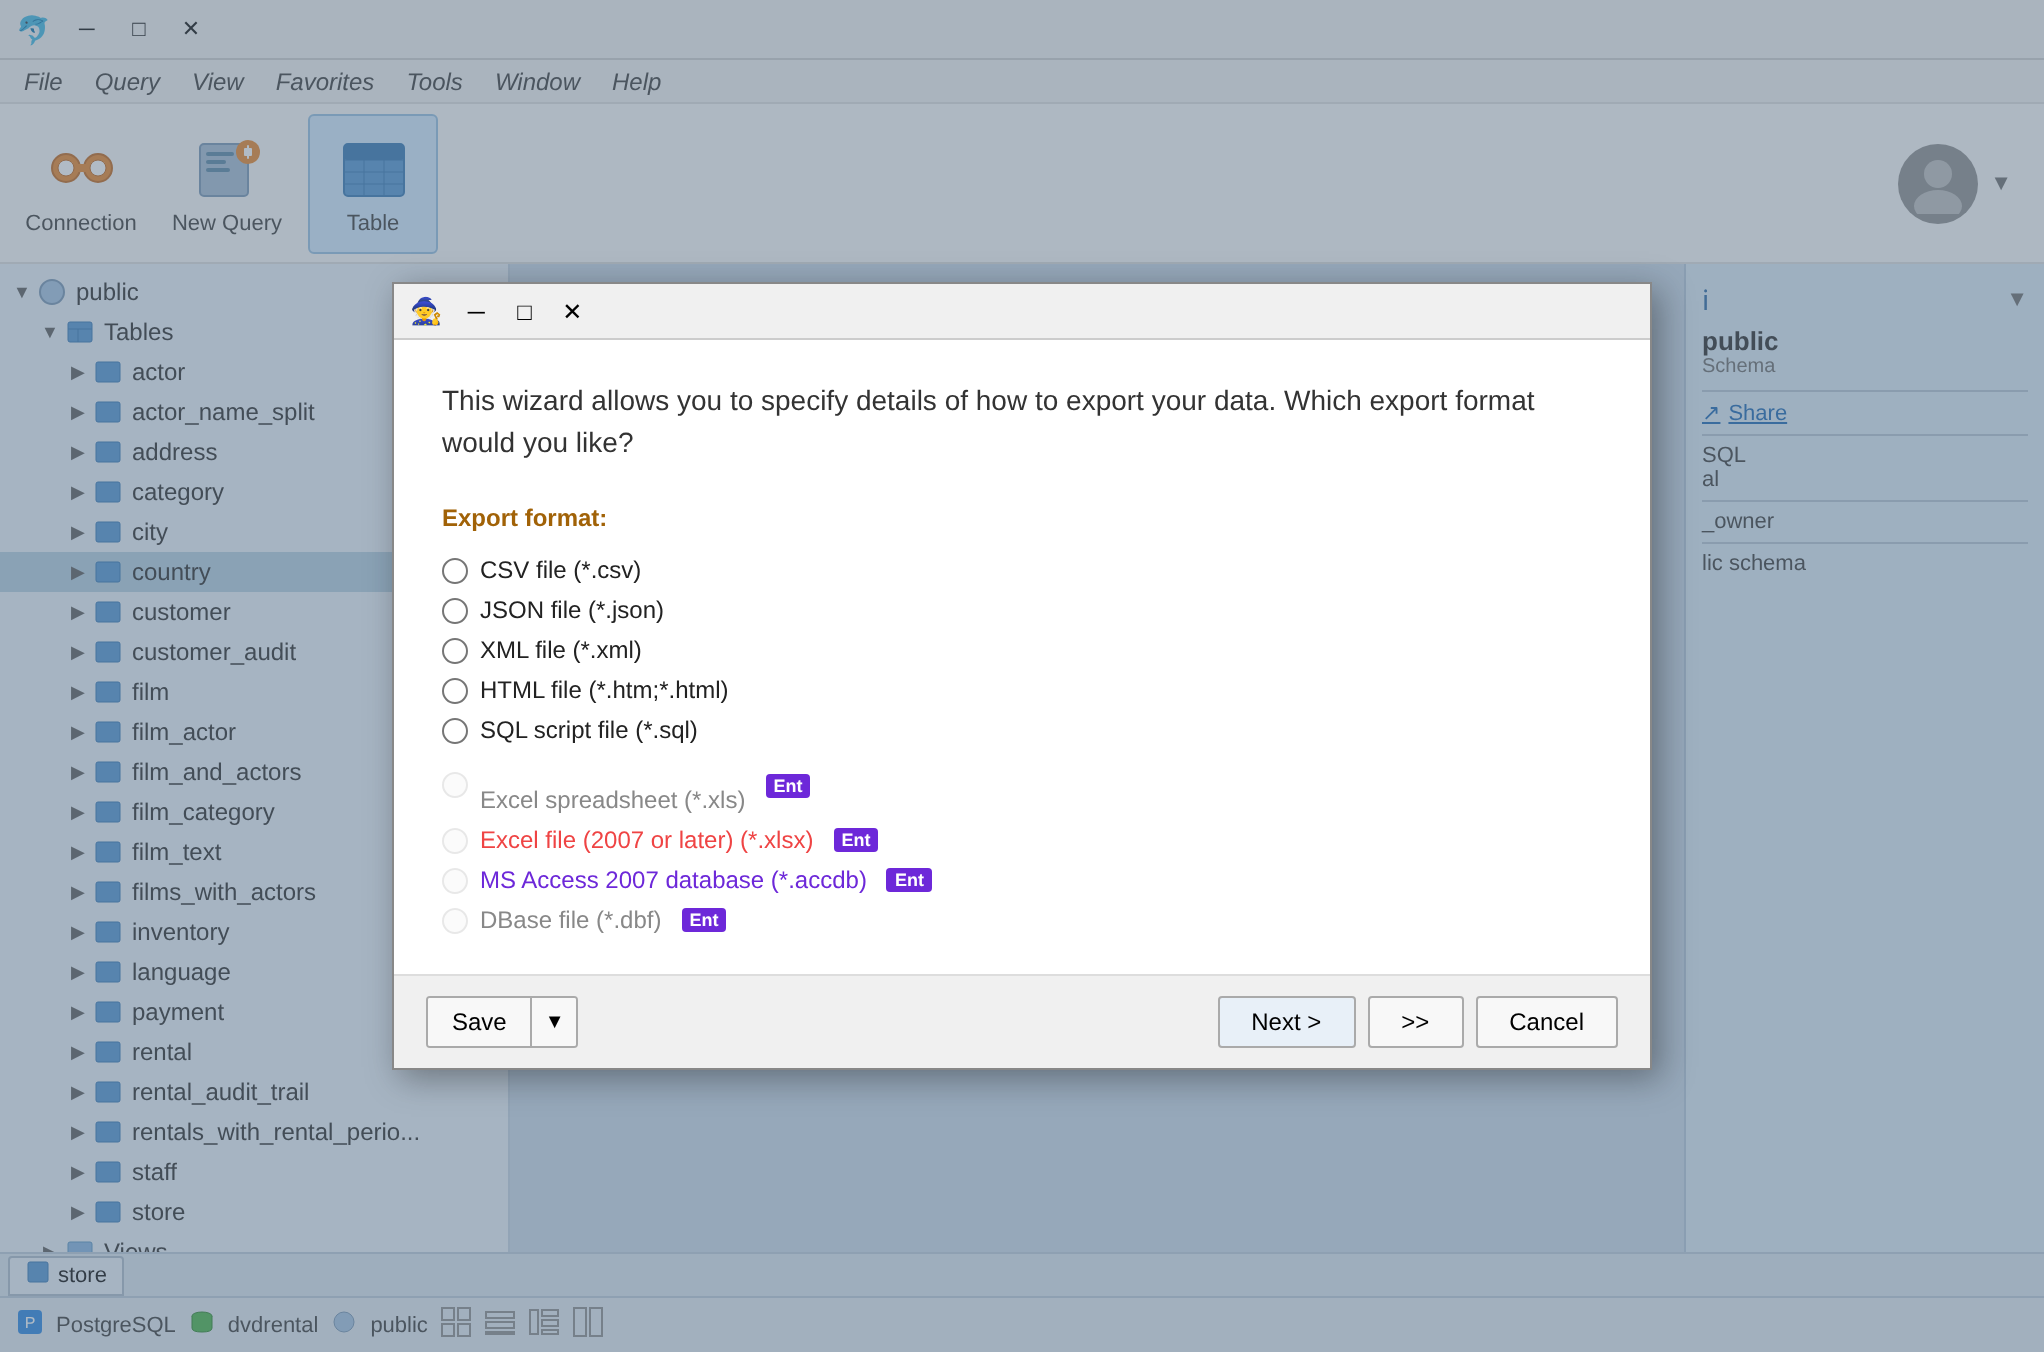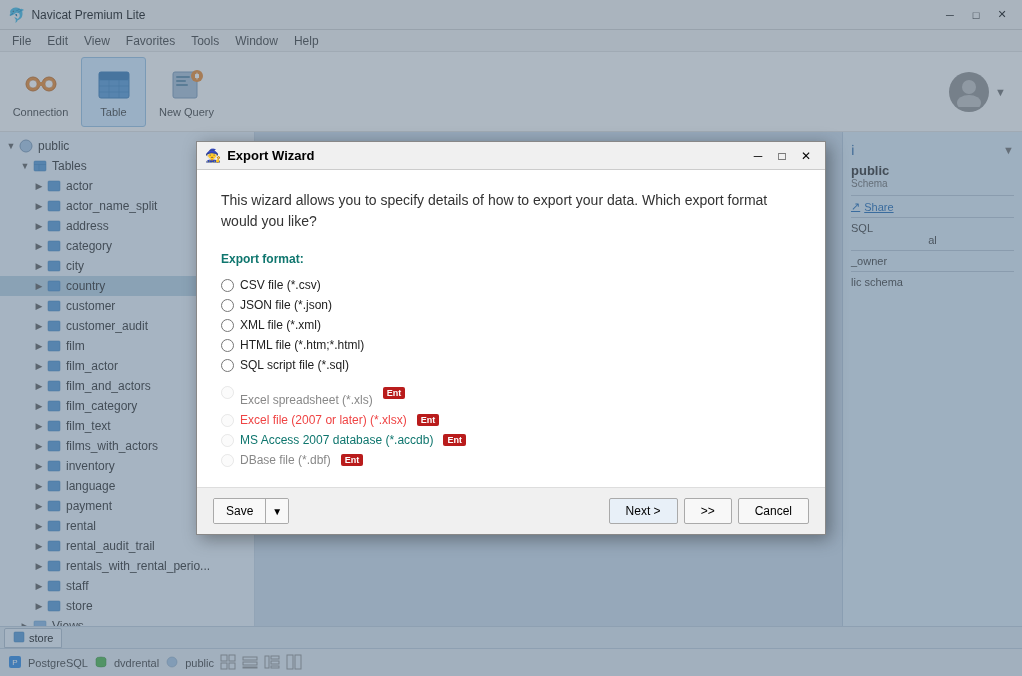--- a/index.html
+++ b/index.html
@@ -28,20 +28,21 @@
       display: flex;
       align-items: center;
       border-bottom: 1px solid #ddd;
       padding: 0 4px;
     }
     .menubar-item {
       padding: 2px 8px;
       cursor: pointer;
       font-size: 12px;
       color: #333;
+      font-style: italic;
     }
 
     
     .toolbar {
       background: #f8f8f8;
       height: 80px;
       display: flex;
       align-items: center;
       padding: 0 8px;
       border-bottom: 1px solid #ddd;
@@ -130,21 +131,21 @@
       padding: 20px 24px;
     }
     .modal-intro {
       font-size: 14px;
       color: #333;
       margin-bottom: 20px;
       line-height: 1.5;
     }
     .export-format-label {
       font-size: 12px;
-      color: #0f766e;
+      color: #a16207;
       margin-bottom: 12px;
       font-weight: bold;
     }
     .format-options {
       display: flex;
       flex-direction: column;
       gap: 6px;
     }
     .format-option {
       display: flex;
@@ -155,21 +156,21 @@
     .format-option input[type="radio"] {
       cursor: pointer;
       accent-color: #e88000;
     }
     .format-option label {
       font-size: 12px;
       color: #222;
       cursor: pointer;
     }
     .ent-badge {
-      background: #b91c1c;
+      background: #6d28d9;
       color: white;
       font-size: 9px;
       font-weight: bold;
       padding: 1px 4px;
       border-radius: 2px;
       margin-left: 4px;
     }
     .format-option.disabled label { color: #999; }
     .format-option.disabled input { opacity: 0.5; }
 
@@ -239,83 +240,82 @@
       color: white; font-size: 18px;
     }
   </style>
 </head>
 <body>
 
 <div style="position:relative; width:1022px; height:676px; overflow:hidden;">
 
   <div class="app-titlebar">
     <span style="margin-right:6px; font-size:14px;">🐬</span>
-    <span style="flex:1; font-size:12px;">Navicat Premium Lite</span>
     <div class="app-titlebar-controls">
       <button class="titlebar-btn">─</button>
       <button class="titlebar-btn">□</button>
       <button class="titlebar-btn close">✕</button>
     </div>
   </div>
 
   <div class="menubar">
     <span class="menubar-item">File</span>
-    <span class="menubar-item">Edit</span>
+    <span class="menubar-item">Query</span>
     <span class="menubar-item">View</span>
     <span class="menubar-item">Favorites</span>
     <span class="menubar-item">Tools</span>
     <span class="menubar-item">Window</span>
     <span class="menubar-item">Help</span>
   </div>
 
   <div class="toolbar">
 
     <button class="toolbar-btn">
       <div class="toolbar-icon">
         <svg width="36" height="36" viewBox="0 0 36 36">
           <circle cx="10" cy="18" r="7" fill="#e88020" stroke="#c06010" stroke-width="1"></circle>
           <circle cx="26" cy="18" r="7" fill="#e88020" stroke="#c06010" stroke-width="1"></circle>
           <rect x="9" y="16" width="18" height="4" fill="#e88020"></rect>
           <circle cx="10" cy="18" r="4" fill="#fff" stroke="#c06010" stroke-width="0.5"></circle>
           <circle cx="26" cy="18" r="4" fill="#fff" stroke="#c06010" stroke-width="0.5"></circle>
         </svg>
       </div>
       <span>Connection</span>
+    </button>
+
+    <button class="toolbar-btn">
+      <div class="toolbar-icon">
+        <svg width="36" height="36" viewBox="0 0 36 36">
+          <rect x="4" y="6" width="24" height="26" rx="2" fill="#a0b8d0" stroke="#7090b0" stroke-width="1"></rect>
+          <rect x="7" y="10" width="14" height="2" rx="1" fill="#5080a0"></rect>
+          <rect x="7" y="14" width="10" height="2" rx="1" fill="#5080a0"></rect>
+          <rect x="7" y="18" width="12" height="2" rx="1" fill="#5080a0"></rect>
+          <circle cx="28" cy="10" r="6" fill="#e88020"></circle>
+          <rect x="26" y="8" width="4" height="4" rx="0.5" fill="white"></rect>
+          <rect x="27.5" y="6.5" width="1" height="7" rx="0.5" fill="white"></rect>
+        </svg>
+      </div>
+      <span>New Query</span>
     </button>
 
     <button class="toolbar-btn active">
       <div class="toolbar-icon">
         <svg width="36" height="36" viewBox="0 0 36 36">
           <rect x="3" y="6" width="30" height="26" rx="2" fill="#4a90d0" stroke="#2a70b0" stroke-width="1"></rect>
           <rect x="3" y="6" width="30" height="8" rx="2" fill="#2a70b0"></rect>
           <line x1="3" y1="14" x2="33" y2="14" stroke="#2a70b0" stroke-width="0.5"></line>
           <line x1="3" y1="20" x2="33" y2="20" stroke="#2a70b0" stroke-width="0.5"></line>
           <line x1="3" y1="26" x2="33" y2="26" stroke="#2a70b0" stroke-width="0.5"></line>
           <line x1="13" y1="14" x2="13" y2="32" stroke="#2a70b0" stroke-width="0.5"></line>
           <line x1="23" y1="14" x2="23" y2="32" stroke="#2a70b0" stroke-width="0.5"></line>
         </svg>
       </div>
       <span>Table</span>
     </button>
 
-    <button class="toolbar-btn">
-      <div class="toolbar-icon">
-        <svg width="36" height="36" viewBox="0 0 36 36">
-          <rect x="4" y="6" width="24" height="26" rx="2" fill="#a0b8d0" stroke="#7090b0" stroke-width="1"></rect>
-          <rect x="7" y="10" width="14" height="2" rx="1" fill="#5080a0"></rect>
-          <rect x="7" y="14" width="10" height="2" rx="1" fill="#5080a0"></rect>
-          <rect x="7" y="18" width="12" height="2" rx="1" fill="#5080a0"></rect>
-          <circle cx="28" cy="10" r="6" fill="#e88020"></circle>
-          <rect x="26" y="8" width="4" height="4" rx="0.5" fill="white"></rect>
-          <rect x="27.5" y="6.5" width="1" height="7" rx="0.5" fill="white"></rect>
-        </svg>
-      </div>
-      <span>New Query</span>
-    </button>
-
     <div style="flex:1; display:flex; justify-content:flex-end; align-items:center; padding-right:8px;">
       <div class="avatar">
         <svg width="30" height="30" viewBox="0 0 30 30">
           <circle cx="15" cy="10" r="7" fill="#bbb"></circle>
           <ellipse cx="15" cy="26" rx="12" ry="8" fill="#bbb"></ellipse>
         </svg>
       </div>
       <span style="margin-left:6px; font-size:11px; color:#666; cursor:pointer;">▼</span>
     </div>
   </div>
@@ -571,21 +571,21 @@
           </div>
           <div style="font-weight:bold; font-size:13px; color:#222;">public</div>
           <div style="color:#666; font-size:10px; margin-bottom:6px;">Schema</div>
           <hr style="border:none; border-top:1px solid #b0c0d0; margin:4px 0;">
           <div style="color:#1060b0; cursor:pointer; text-decoration:underline; font-size:11px; margin-bottom:4px; display:flex; align-items:center; gap:4px;">
             <span>↗</span>
             <span>Share</span>
           </div>
           <hr style="border:none; border-top:1px solid #b0c0d0; margin:4px 0;">
           <div style="color:#333;">SQL</div>
-          <div style="color:#333;text-align:center;">al</div>
+          <div style="color:#333;">al</div>
           <hr style="border:none; border-top:1px solid #b0c0d0; margin:4px 0;">
           <div style="color:#333;">_owner</div>
           <hr style="border:none; border-top:1px solid #b0c0d0; margin:4px 0;">
           <div style="color:#333;">lic schema</div>
         </div>
       </div>
     </div>
   </div>
 
   <div class="bottom-tab">
@@ -652,21 +652,20 @@
           </svg>
       </span>
     </div>
   </div>
 
   <div class="modal-overlay">
     <div class="modal">
 
       <div class="modal-titlebar">
         <span style="margin-right:6px; font-size:13px;">🧙</span>
-        <span class="modal-titlebar-title">Export Wizard</span>
         <div class="modal-titlebar-controls">
           <button class="modal-btn">─</button>
           <button class="modal-btn">□</button>
           <button class="modal-btn">✕</button>
         </div>
       </div>
 
       <div class="modal-body">
         <p class="modal-intro">This wizard allows you to specify details of how to export your data. Which export format would you like?</p>
         <div class="export-format-label">Export format:</div>
@@ -705,21 +704,21 @@
           </div>
 
           <div class="format-option disabled">
             <input type="radio" name="export-format" id="fmt-xlsx" disabled="" style="">
             <label for="fmt-xlsx" style="color:#ef4444;">Excel file (2007 or later) (*.xlsx)</label>
             <span class="ent-badge">Ent</span>
           </div>
 
           <div class="format-option disabled">
             <input type="radio" name="export-format" id="fmt-accdb" disabled="" style="">
-            <label for="fmt-accdb" style="color:#0f766e;">MS Access 2007 database (*.accdb)</label>
+            <label for="fmt-accdb" style="color:#6d28d9;">MS Access 2007 database (*.accdb)</label>
             <span class="ent-badge">Ent</span>
           </div>
 
           <div class="format-option disabled">
             <input type="radio" name="export-format" id="fmt-dbf" disabled="" style="">
             <label for="fmt-dbf" style="color:#888;">DBase file (*.dbf)</label>
             <span class="ent-badge">Ent</span>
           </div>
         </div>
       </div>

